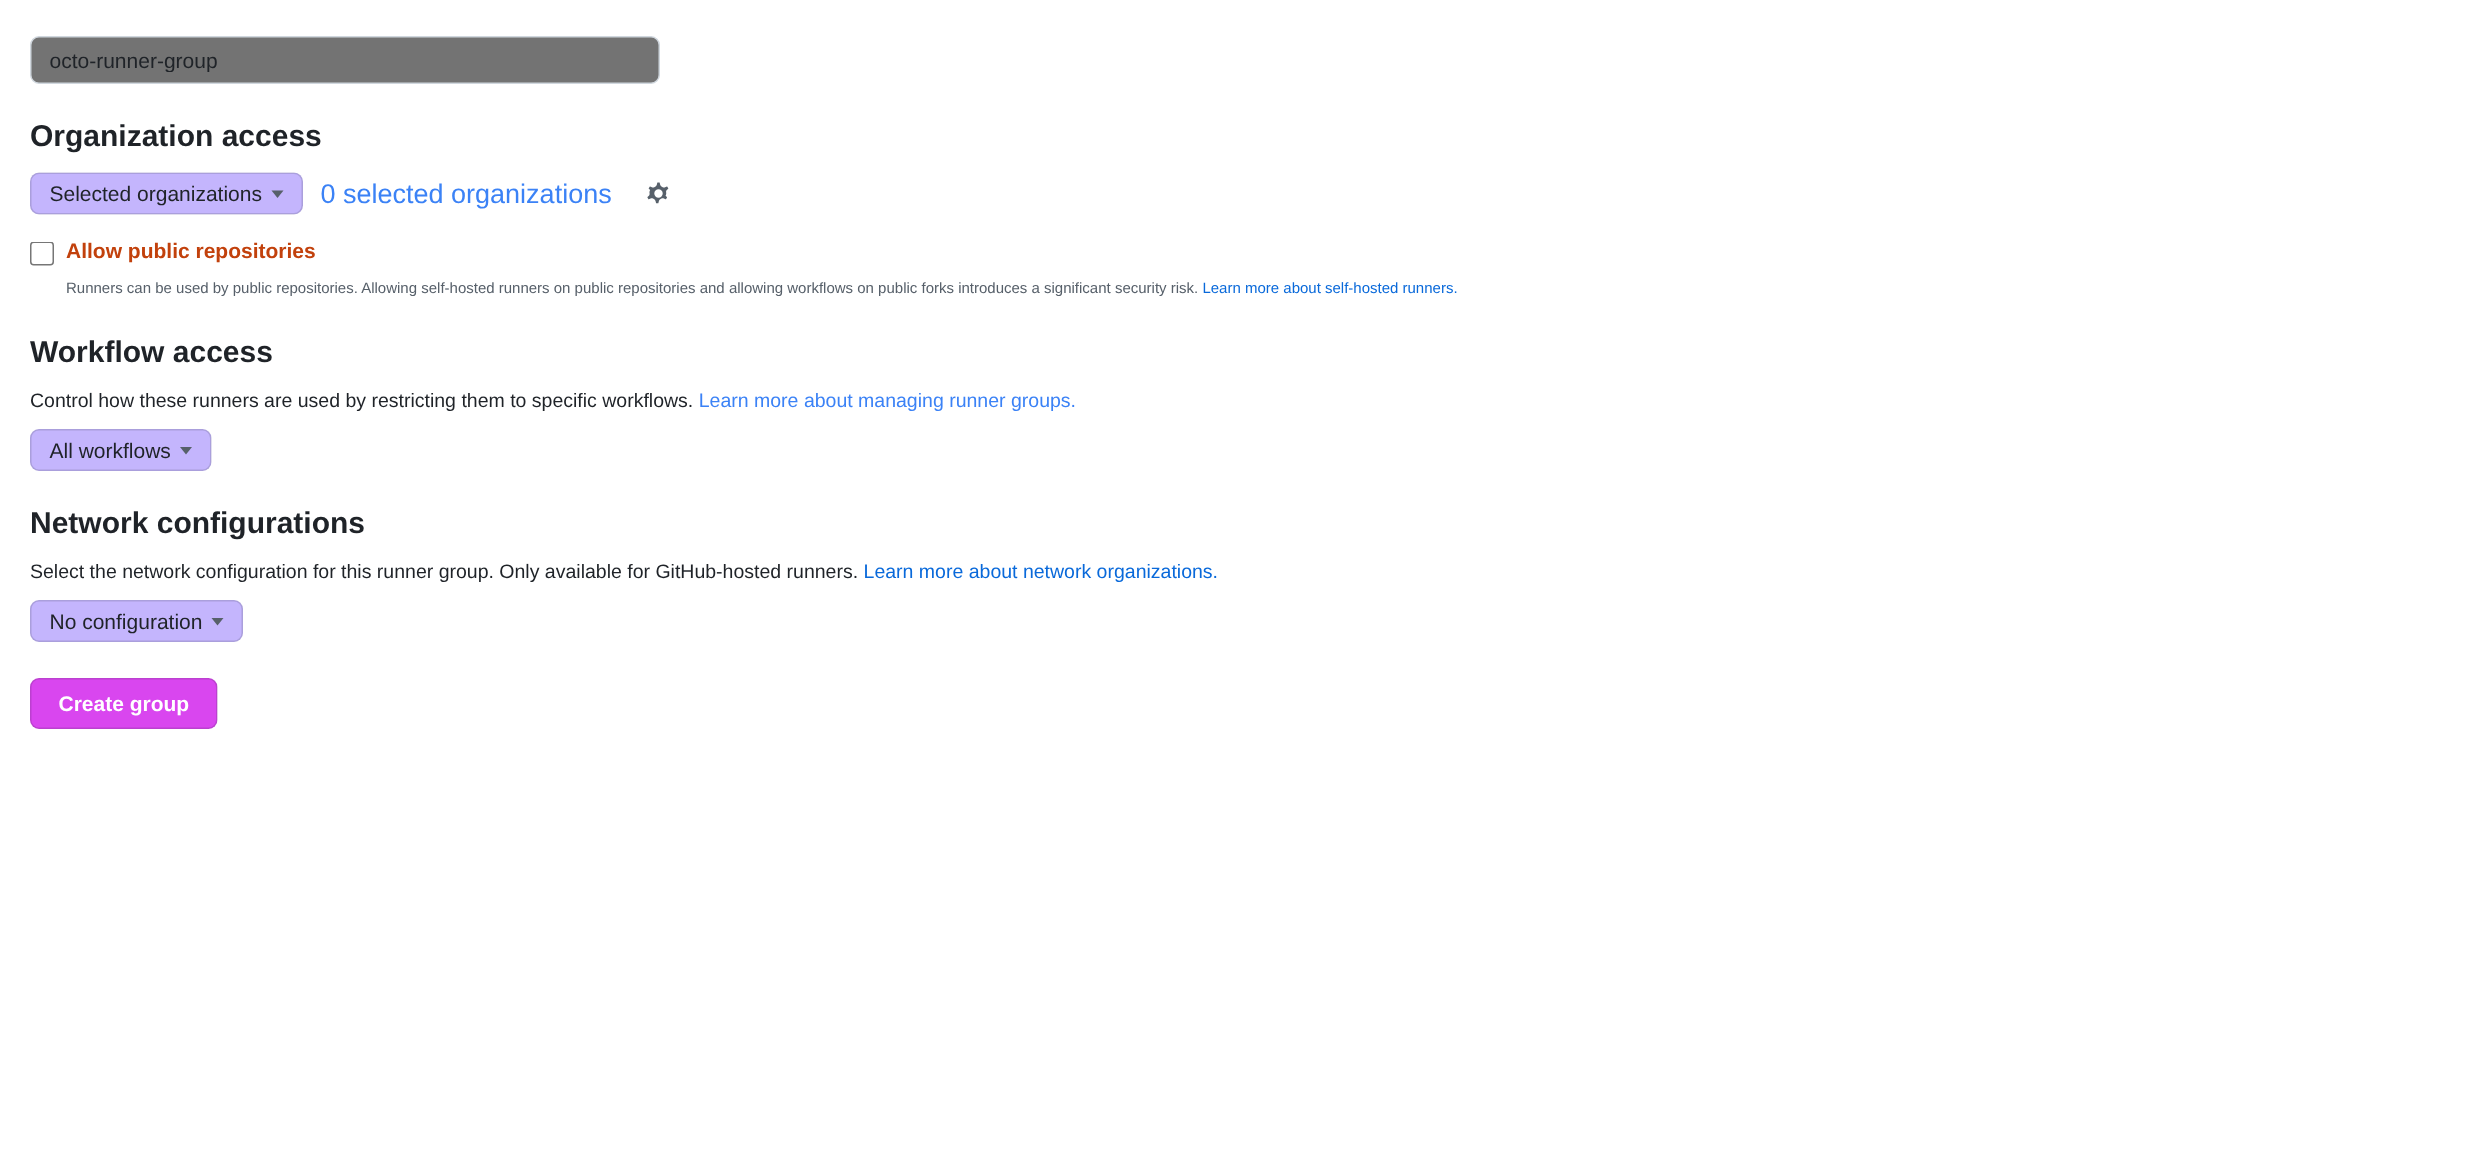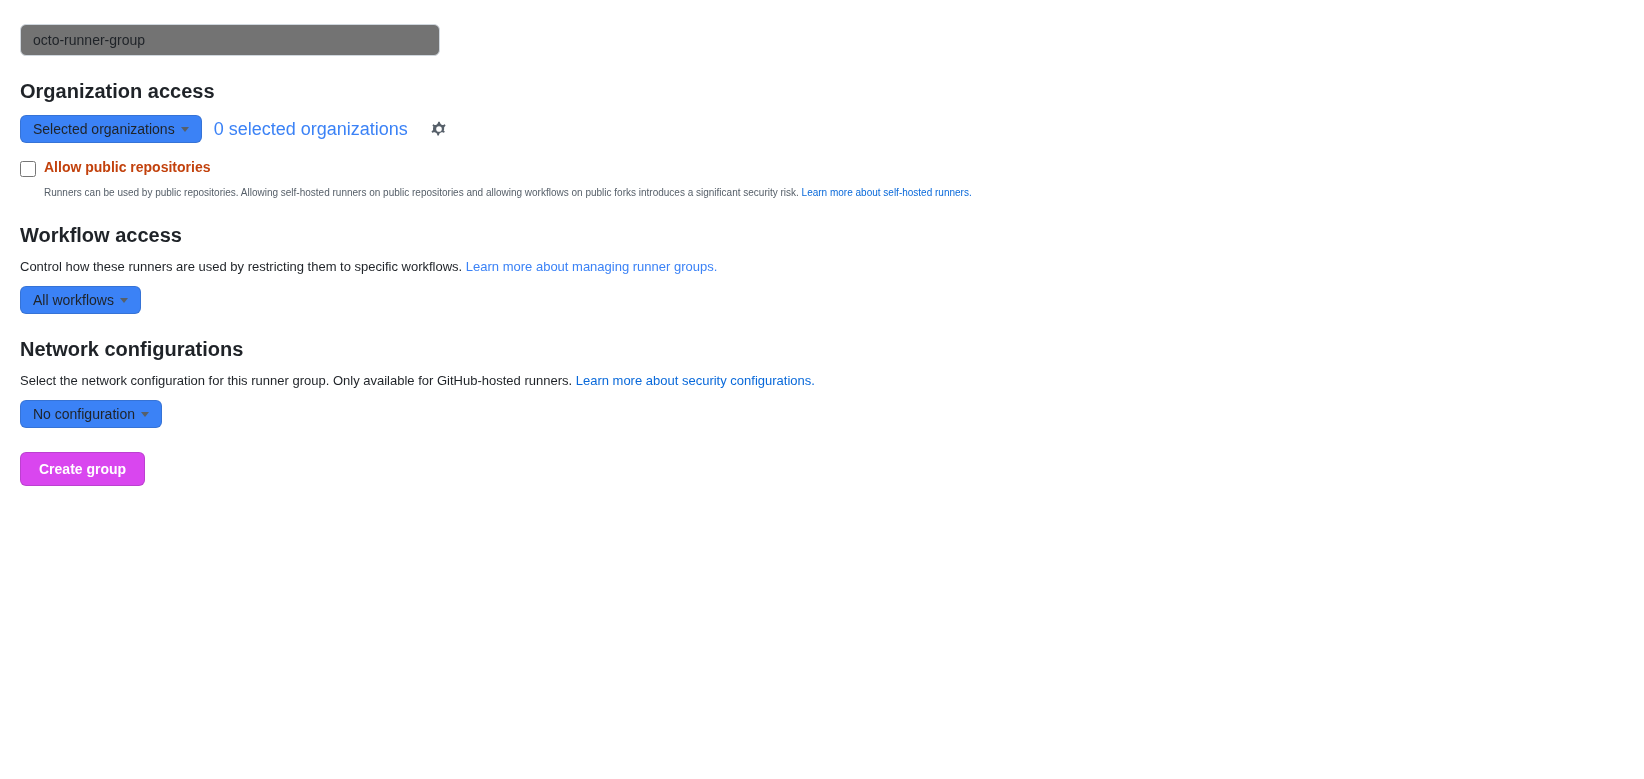--- a/index.html
+++ b/index.html
@@ -43,21 +43,21 @@
     }
 
     .dropdown-btn {
       display: inline-flex;
       align-items: center;
       gap: 6px;
       padding: 5px 12px;
       font-size: 14px;
       font-weight: 500;
       color: #1f2328;
-      background-color: #3b82f6;
+      background-color: #c4b5fd;
       border: 1px solid rgba(27,31,36,0.15);
       border-radius: 6px;
       cursor: pointer;
       user-select: none;
     }
 
     .chevron-down {
       width: 0;
       height: 0;
       border-left: 4px solid transparent;
@@ -201,21 +201,21 @@
   <button class="dropdown-btn">
     <span>All workflows</span>
     <span class="chevron-down"></span>
   </button>
 </div>
 
 <div class="section">
   <div class="section-title">Network configurations</div>
   <p class="network-description">
     <span>Select the network configuration for this runner group. Only available for GitHub-hosted runners.</span>
-    <a href="#">Learn more about security configurations.</a>
+    <a href="#">Learn more about network organizations.</a>
   </p>
   <button class="dropdown-btn">
     <span>No configuration</span>
     <span class="chevron-down"></span>
   </button>
 </div>
 
 <div class="section">
   <button class="create-btn">
     <span>Create group</span>

